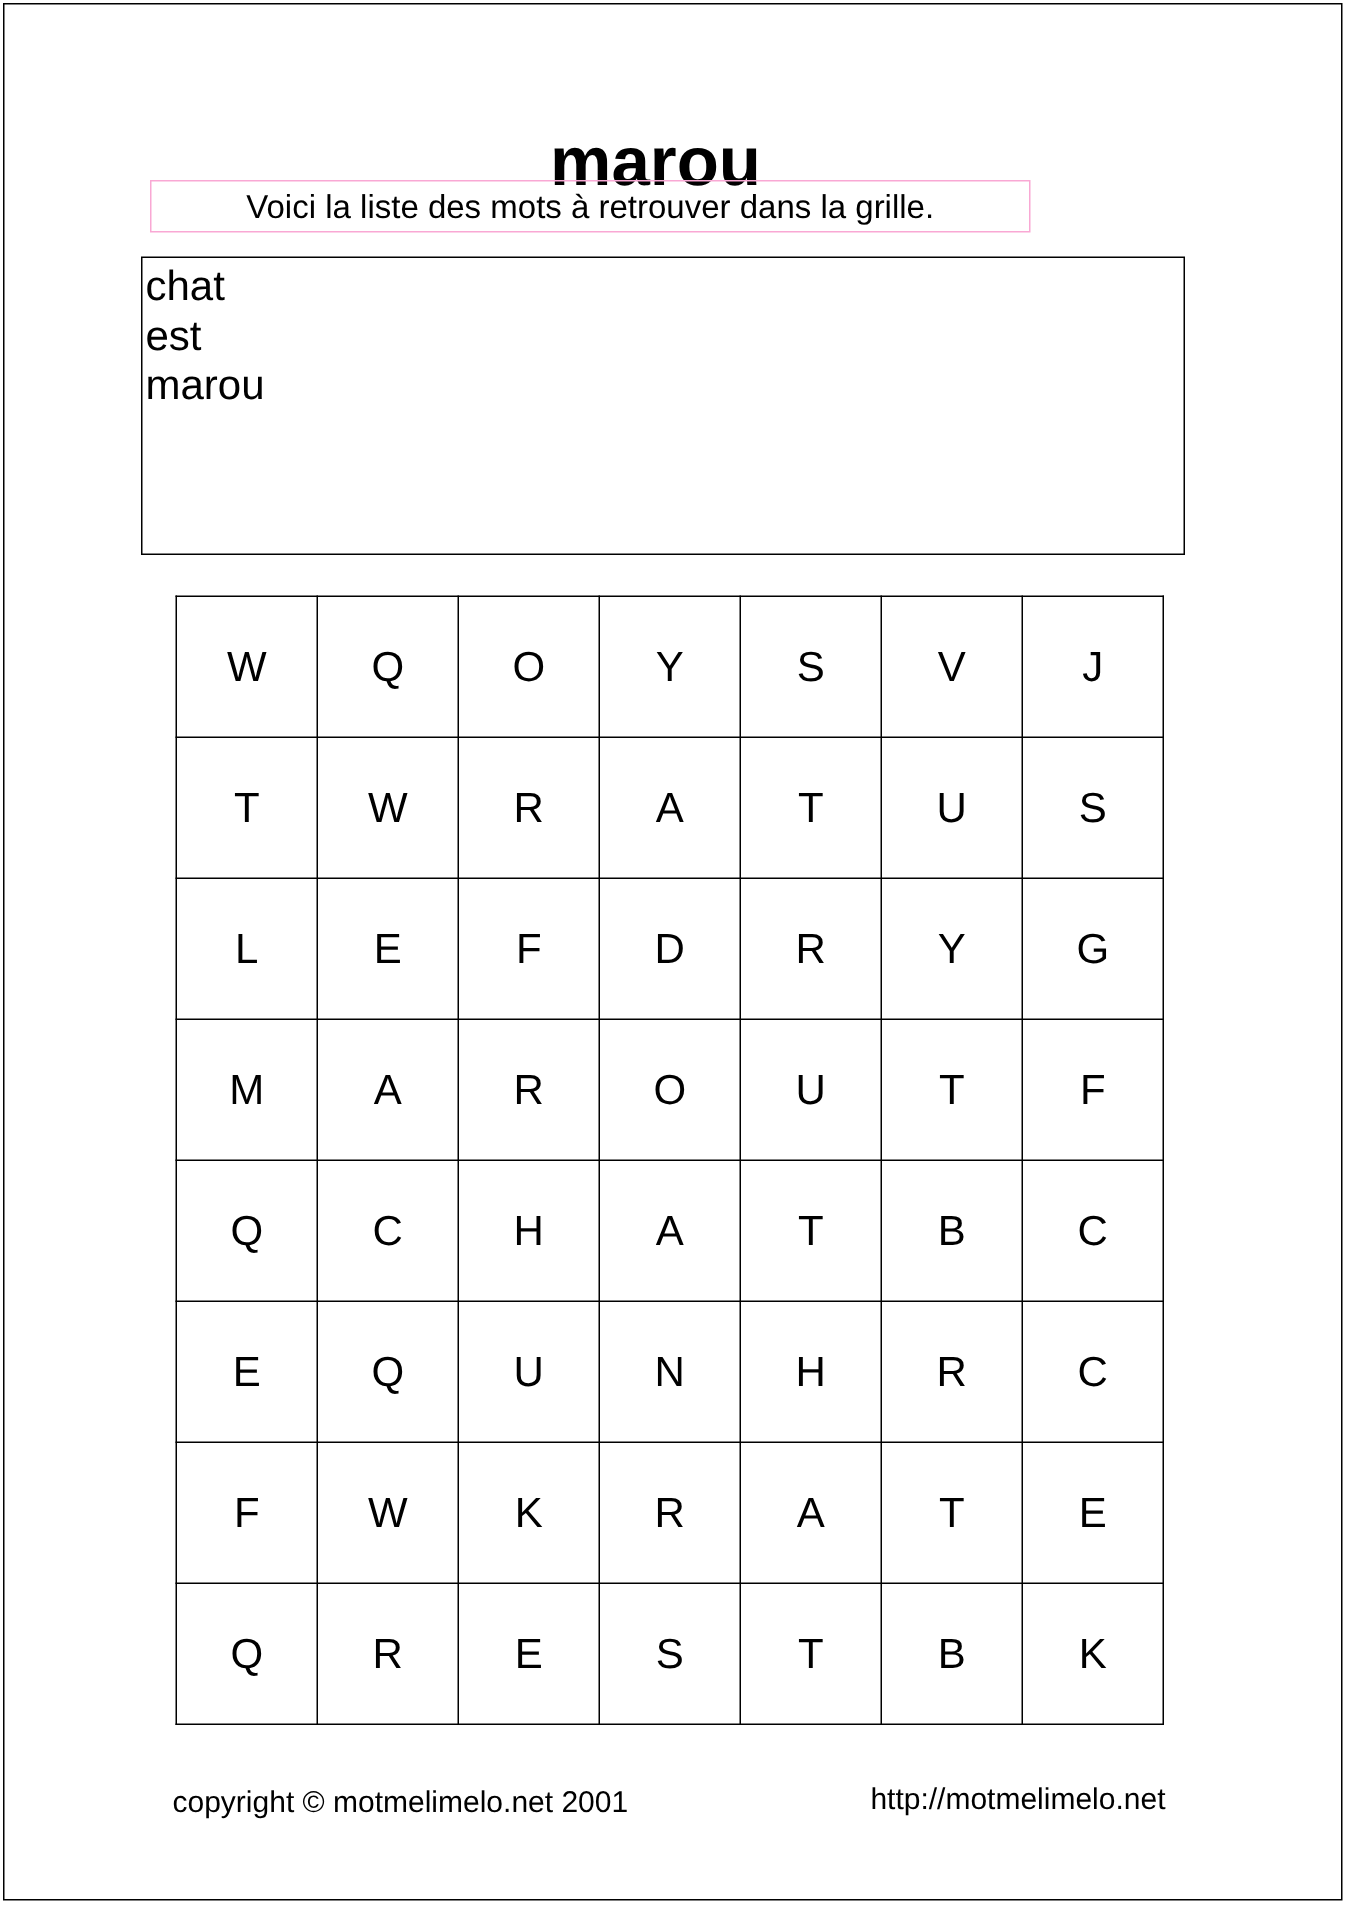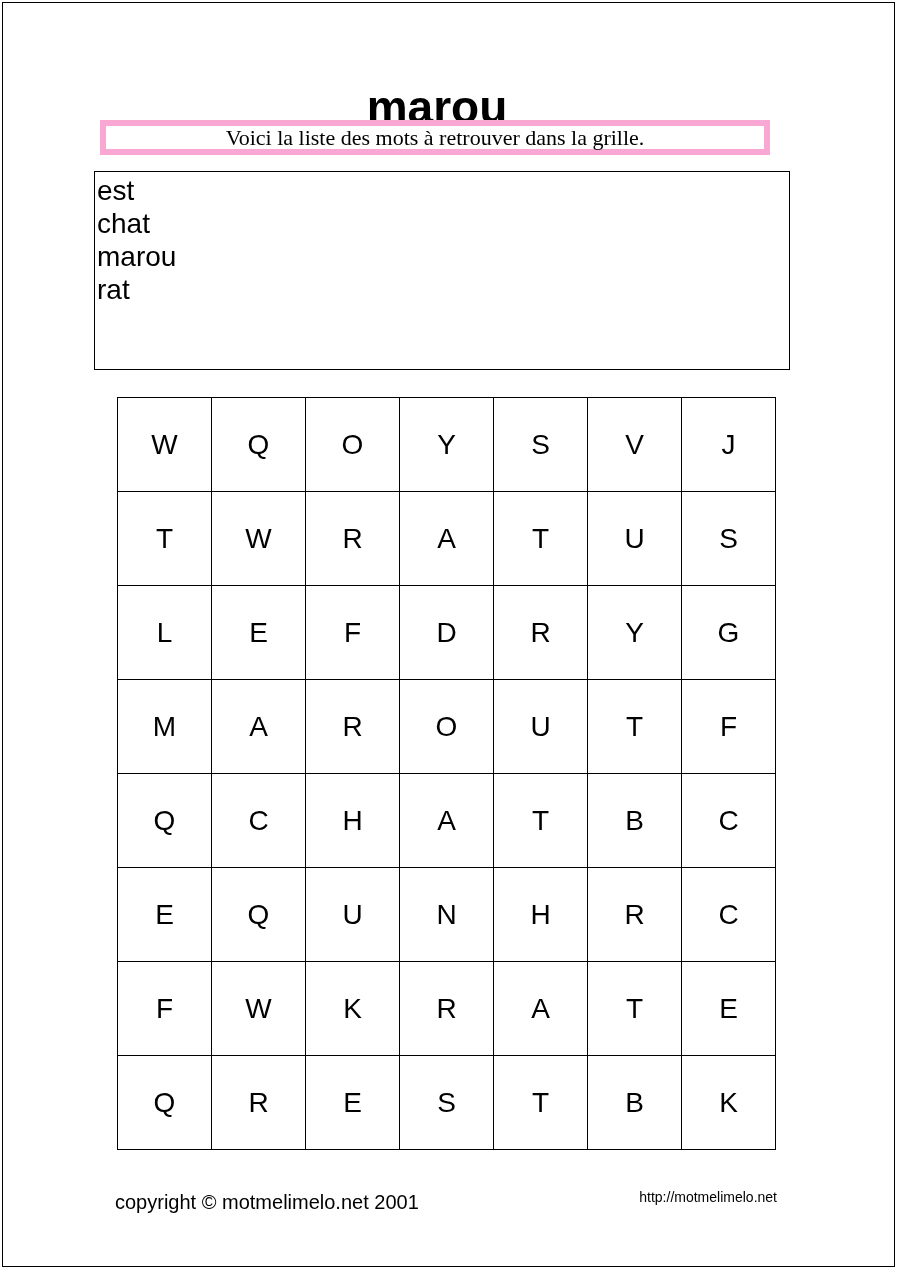--- a/index.html
+++ b/index.html
@@ -29,28 +29,27 @@
     width: 874px;
     text-align: center;
     font-size: 46px;
     font-weight: 700;
     line-height: 1;
     letter-spacing: 0px;
   }
   .instruction-box {
     position: absolute;
     left: 100px; top: 120px;
-    width: 670px; height: 35px;
-    border: 6px solid #f9a8d4;
+    width: 587px; height: 35px;
+    border: 1px solid #f9a8d4;
     box-sizing: border-box;
     display: flex;
     align-items: center;
     justify-content: center;
     font-size: 22px;
-    font-family: Liberation Serif, serif;
   }
   .word-list-box {
     position: absolute;
     left: 94px; top: 171px;
     width: 696px; height: 199px;
     border: 1px solid #000000;
     box-sizing: border-box;
     padding: 2px 0 0 2px;
   }
   .word-list-box .word {
@@ -73,40 +72,39 @@
     padding: 0;
   }
   .footer-copyright {
     position: absolute;
     left: 115px; top: 1191px;
     font-size: 20px;
   }
   .footer-url {
     position: absolute;
     right: 123px; top: 1189px;
-    font-size: 14px;
+    font-size: 20px;
     margin-left: 37px;
   }
 </style>
 </head>
 <body style="background: rgb(255, 255, 255); color: rgb(0, 0, 0);">
 
 <div class="page-frame"></div>
 
 <h1 class="puzzle-title">marou</h1>
 
 <div class="instruction-box">
   <span>Voici la liste des mots à retrouver dans la grille.</span>
 </div>
 
 <div class="word-list-box">
+    <div class="word">chat</div>
     <div class="word">est</div>
-    <div class="word">chat</div>
     <div class="word">marou</div>
-    <div class="word">rat</div>
   </div>
 
 <table class="letter-grid">
   <tbody>
       <tr>
         <td>W</td>
         <td>Q</td>
         <td>O</td>
         <td>Y</td>
         <td>S</td>

